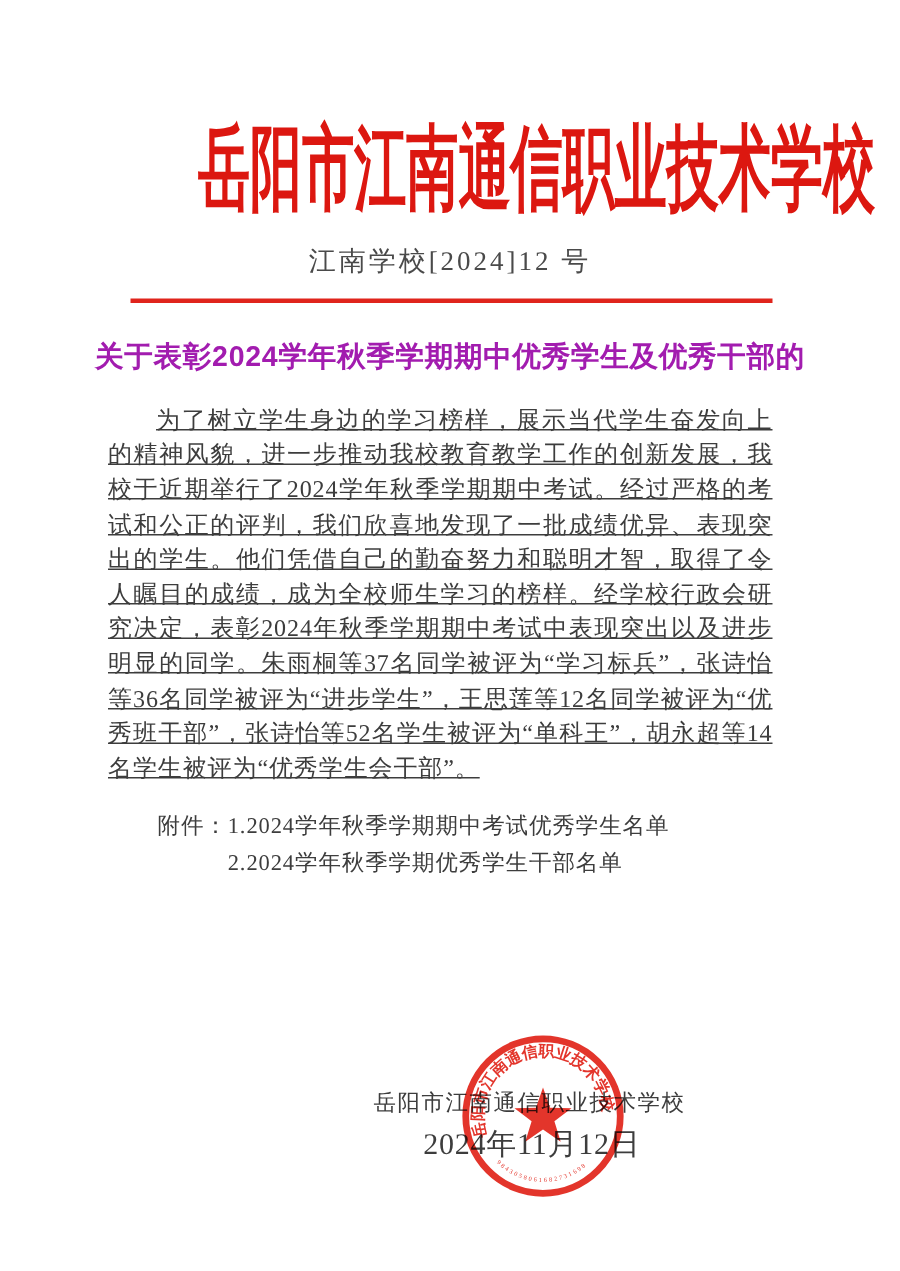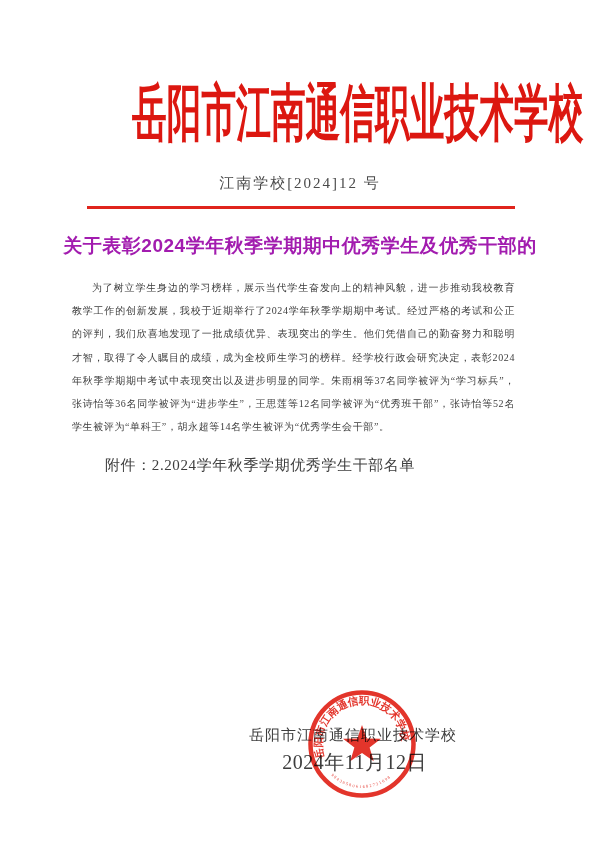--- a/index.html
+++ b/index.html
@@ -20,23 +20,23 @@
     line-height: 66px;
     text-align: center;
     white-space: nowrap;
     font-size: 62px;
     font-weight: bold;
     color: #dc1710;
     transform: scaleX(0.56);
     transform-origin: 50% 50%;
   }
   .doc-number {
-    margin-top: 28px;
+    margin-top: 16px;
     text-align: center;
-    font-size: 15px;
+    font-size: 18px;
     letter-spacing: 2px;
     color: #4a4a4a;
   }
   .red-rule {
     margin: 13px 85px 0 87px;
     height: 3px;
     background: #e0241c;
   }
   .doc-title {
     margin-top: 23px;
@@ -44,25 +44,26 @@
     font-family: "Liberation Sans", "DejaVu Sans", sans-serif;
     font-weight: bold;
     font-size: 19px;
     line-height: 27px;
     color: #a21caf;
     letter-spacing: 0.5px;
   }
   .doc-title .line2 { white-space: pre; }
   .body-block {
     margin: 17px 85px 0 72px;
-    font-size: 10px;
+    font-size: 16px;
     letter-spacing: 0.6px;
     line-height: 23.2px;
     text-align: justify;
     color: #3d3d3d;
+    text-decoration: underline;
   }
   .body-block p { text-indent: 2em; }
   .attachments {
     margin: 15px 85px 0 105px;
     font-size: 15px;
     letter-spacing: 0.6px;
     line-height: 25px;
     display: flex;
     align-items: flex-start;
     color: #3d3d3d;
@@ -119,20 +120,21 @@
     <div class="line1">关于表彰2024学年秋季学期期中优秀学生及优秀干部的</div>
   </div>
 
   <div class="body-block">
     <p>为了树立学生身边的学习榜样，展示当代学生奋发向上的精神风貌，进一步推动我校教育教学工作的创新发展，我校于近期举行了2024学年秋季学期期中考试。经过严格的考试和公正的评判，我们欣喜地发现了一批成绩优异、表现突出的学生。他们凭借自己的勤奋努力和聪明才智，取得了令人瞩目的成绩，成为全校师生学习的榜样。经学校行政会研究决定，表彰2024年秋季学期期中考试中表现突出以及进步明显的同学。朱雨桐等37名同学被评为“学习标兵”，张诗怡等36名同学被评为“进步学生”，王思莲等12名同学被评为“优秀班干部”，张诗怡等52名学生被评为“单科王”，胡永超等14名学生被评为“优秀学生会干部”。</p>
   </div>
 
   <div class="attachments">
     <span class="att-label">附件：</span>
     <span class="att-items">
+      <div>1.2024学年秋季学期期中考试优秀学生名单</div>
       <div>2.2024学年秋季学期优秀学生干部名单</div>
     </span>
   </div>
 
   <div class="signature">岳阳市江南通信职业技术学校</div>
 
   <div class="sign-date">2024年11月12日</div>
 
   <div class="seal">
     <svg viewBox="0 0 112 112">

